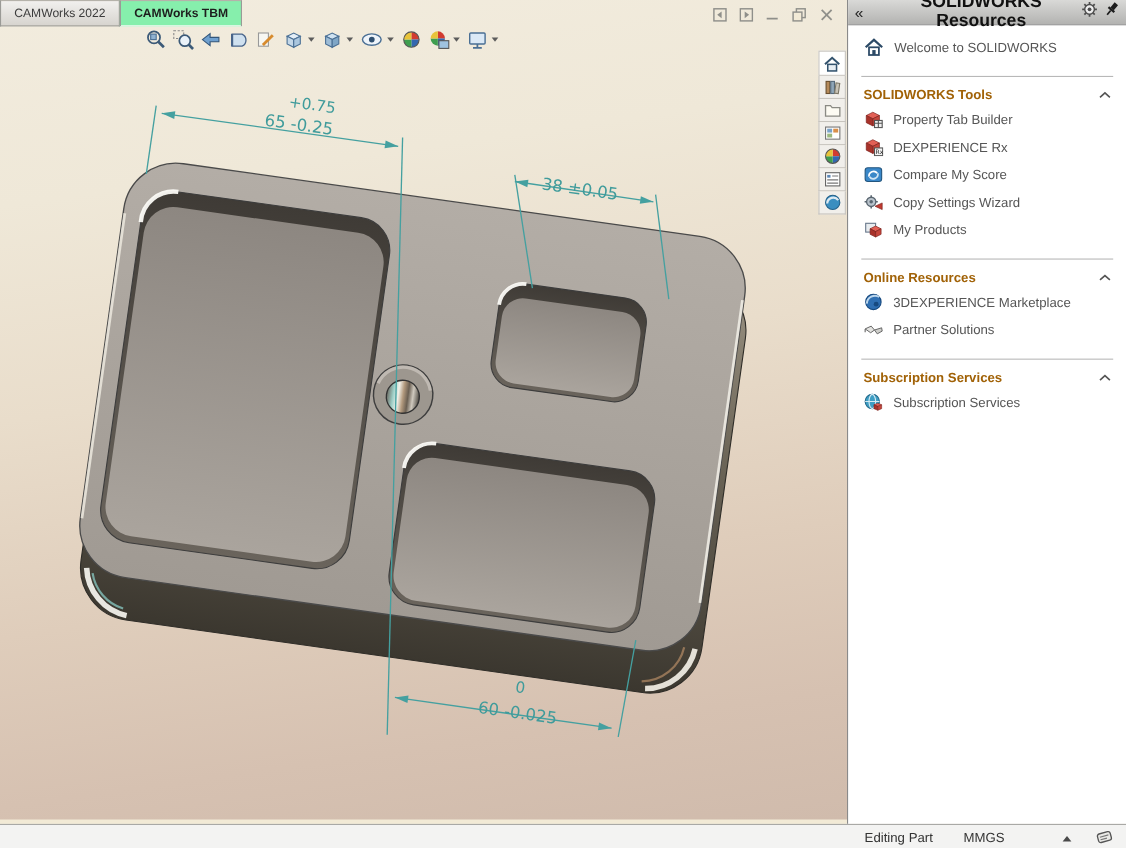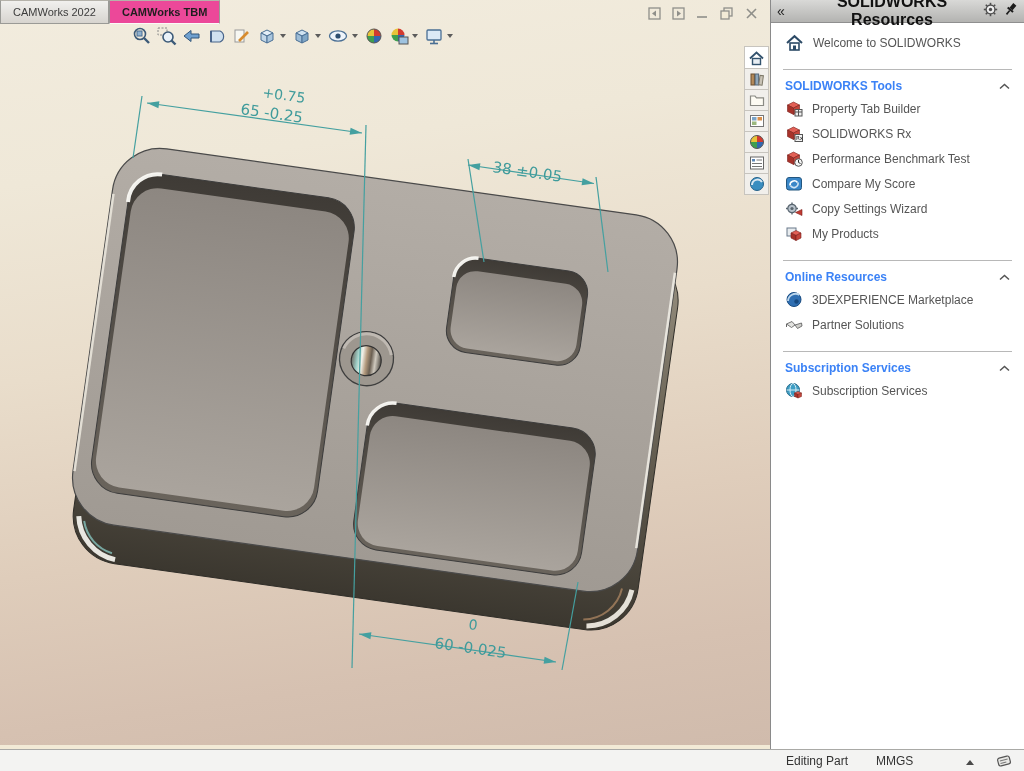--- a/index.html
+++ b/index.html
@@ -12,21 +12,21 @@
     background:linear-gradient(172deg,#f2ecde 0%,#efe8d8 22%,#e9ddcb 45%,#dfcdbb 68%,#d6c1b1 86%,#d0bbac 100%); }
   .viewport svg { position:absolute; left:0; top:0; }
   .dim-text { font-family:"DejaVu Sans", sans-serif; font-size:15px; fill:#3f9b9b; }
   .dim-text.small { font-size:14px; }
 
   
   .doc-tabs { position:absolute; left:0; top:0; height:24px; display:flex; }
   .doc-tab { height:24px; padding:0 12px; display:flex; align-items:center;
     font-size:11px; color:#3c3c3c; border:1px solid #9a9a96; border-top-color:#b5b2aa;
     background:linear-gradient(#f1f0ee,#d7d4cf); cursor:default; }
-  .doc-tab.active { background:#ec4899; font-weight:bold; color:#1e1e1e; border-bottom-color:#fbfaf8; }
+  .doc-tab.active { background:#86efac; font-weight:bold; color:#1e1e1e; border-bottom-color:#fbfaf8; }
 
   
   .win-controls { position:absolute; left:648px; top:7px; display:flex; gap:11px; align-items:center; }
   .win-controls svg { display:block; }
 
   
   .hud { position:absolute; left:131px; top:25px; display:flex; align-items:center; gap:3px; }
   .hud-btn { display:flex; align-items:center; gap:2px; padding:1px; }
   .hud-btn svg { display:block; }
   .caret { width:0; height:0; border-left:3.5px solid transparent; border-right:3.5px solid transparent;
@@ -44,21 +44,21 @@
   .tp-header { height:23px; background:linear-gradient(#d9d9d7,#b3b3b1); border-bottom:1px solid #8f8f8f;
     display:flex; align-items:center; padding:0 6px; }
   .tp-collapse { font-size:14px; color:#222; width:24px; }
   .tp-title { flex:1; text-align:center; font-size:16px; font-weight:bold; color:#111; }
   .tp-hicons { display:flex; gap:6px; align-items:center; }
   .tp-body { padding-top:7px; }
   .tp-row { display:flex; align-items:center; gap:9px; padding:4px 14px; }
   .tp-row .lbl { font-size:12px; color:#555; }
   .tp-sep { border:none; border-top:1px solid #b8b8b8; margin:14px 12px 0 12px; }
   .tp-sec-head { display:flex; align-items:center; justify-content:space-between; padding:9px 14px 3px 14px; }
-  .tp-sec-head .h { font-size:12px; font-weight:bold; color:#3b82f6; }
+  .tp-sec-head .h { font-size:12px; font-weight:bold; color:#a16207; }
   .tp-row svg, .tp-sec-head svg { display:block; flex:none; }
 
   
   .statusbar { position:absolute; left:0; top:749px; width:1024px; height:22px; background:#f3f3f2;
     border-top:1px solid #a9a9a6; }
   .sb-text { position:absolute; top:4px; font-size:12px; color:#333; }
   .sb-mode { left:786px; }
   .sb-units { left:876px; }
   .sb-caret { position:absolute; left:966px; top:10px; width:0; height:0;
     border-left:4px solid transparent; border-right:4px solid transparent; border-bottom:5px solid #4a4a4a; }
@@ -408,32 +408,21 @@
         <span class="lbl">Property Tab Builder</span>
       </div>
       <div class="tp-row">
         <svg width="18" height="17">
             <polygon points="2.5,5 8.5,2 14.5,5 8.5,8" fill="#e26056" stroke="#7a201b" stroke-width="0.6"></polygon>
             <polygon points="2.5,5 8.5,8 8.5,14.5 2.5,11.5" fill="#a8322a" stroke="#7a201b" stroke-width="0.6"></polygon>
             <polygon points="14.5,5 8.5,8 8.5,14.5 14.5,11.5" fill="#c5453b" stroke="#7a201b" stroke-width="0.6"></polygon>
             <rect x="10" y="9.5" width="7.5" height="7" fill="#f4f4f4" stroke="#555"></rect>
             <text x="11" y="15" font-size="5.5" fill="#222" font-family="DejaVu Sans, sans-serif">Rx</text>
           </svg>
-        <span class="lbl">SOLIDWORKS Rx</span>
-      </div>
-      <div class="tp-row">
-        <svg width="18" height="17">
-            <polygon points="2.5,5 8.5,2 14.5,5 8.5,8" fill="#e26056" stroke="#7a201b" stroke-width="0.6"></polygon>
-            <polygon points="2.5,5 8.5,8 8.5,14.5 2.5,11.5" fill="#a8322a" stroke="#7a201b" stroke-width="0.6"></polygon>
-            <polygon points="14.5,5 8.5,8 8.5,14.5 14.5,11.5" fill="#c5453b" stroke="#7a201b" stroke-width="0.6"></polygon>
-            <circle cx="13.5" cy="12.5" r="3.8" fill="#f4f4f4" stroke="#555"></circle>
-            <line x1="13.5" y1="12.5" x2="13.5" y2="9.8" stroke="#333"></line>
-            <line x1="13.5" y1="12.5" x2="15.5" y2="13.5" stroke="#333"></line>
-          </svg>
-        <span class="lbl">Performance Benchmark Test</span>
+        <span class="lbl">DEXPERIENCE Rx</span>
       </div>
       <div class="tp-row">
         <svg width="18" height="17">
             <rect x="1.5" y="2.5" width="15" height="12.5" rx="2.5" fill="#3a87c8" stroke="#23567f"></rect>
             <path d="M5,10.5 A4.2,4.2 0 0 1 12.5,7.5" fill="none" stroke="#fff" stroke-width="1.6"></path>
             <path d="M13,7.5 A4.2,4.2 0 0 1 5.5,10.8" fill="none" stroke="#cfe4f4" stroke-width="1.6"></path>
           </svg>
         <span class="lbl">Compare My Score</span>
       </div>
       <div class="tp-row">

